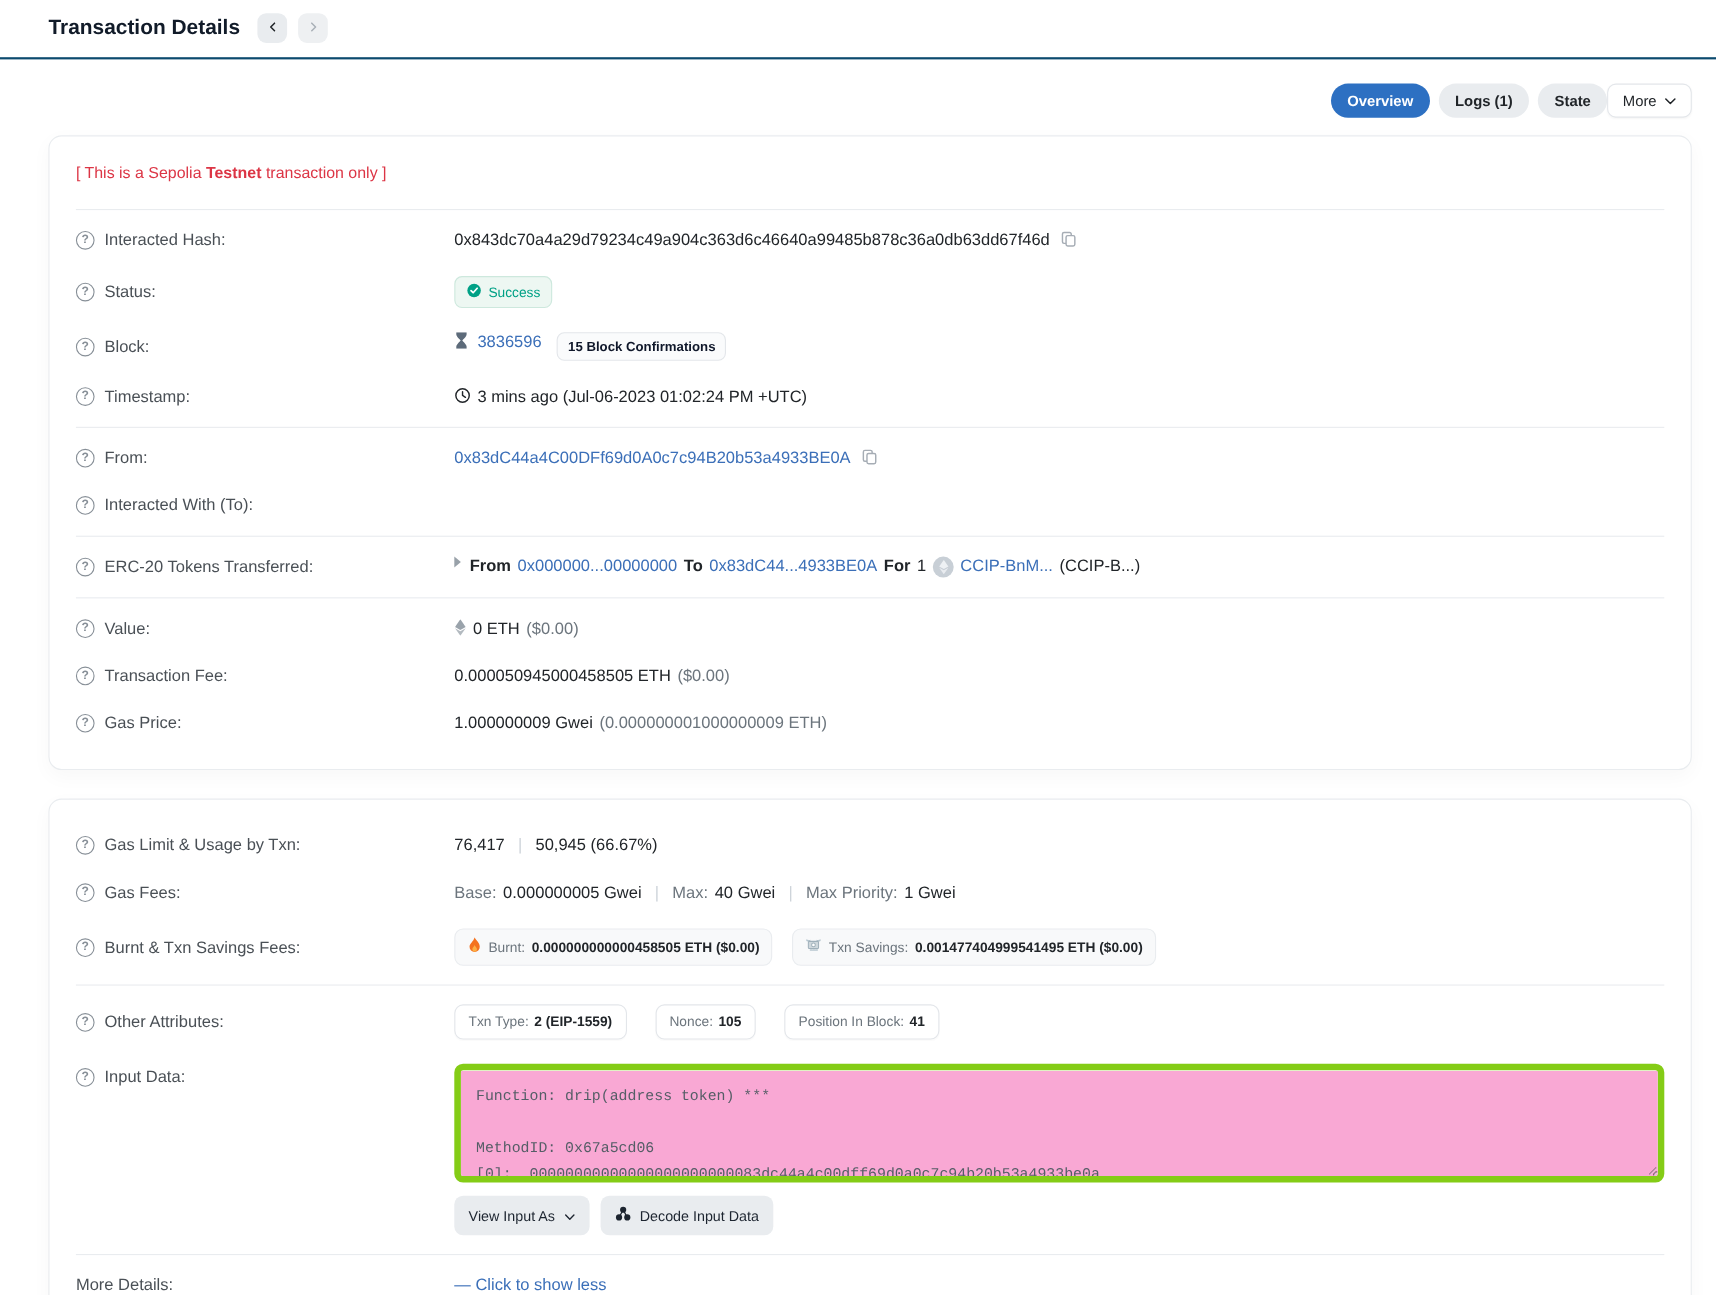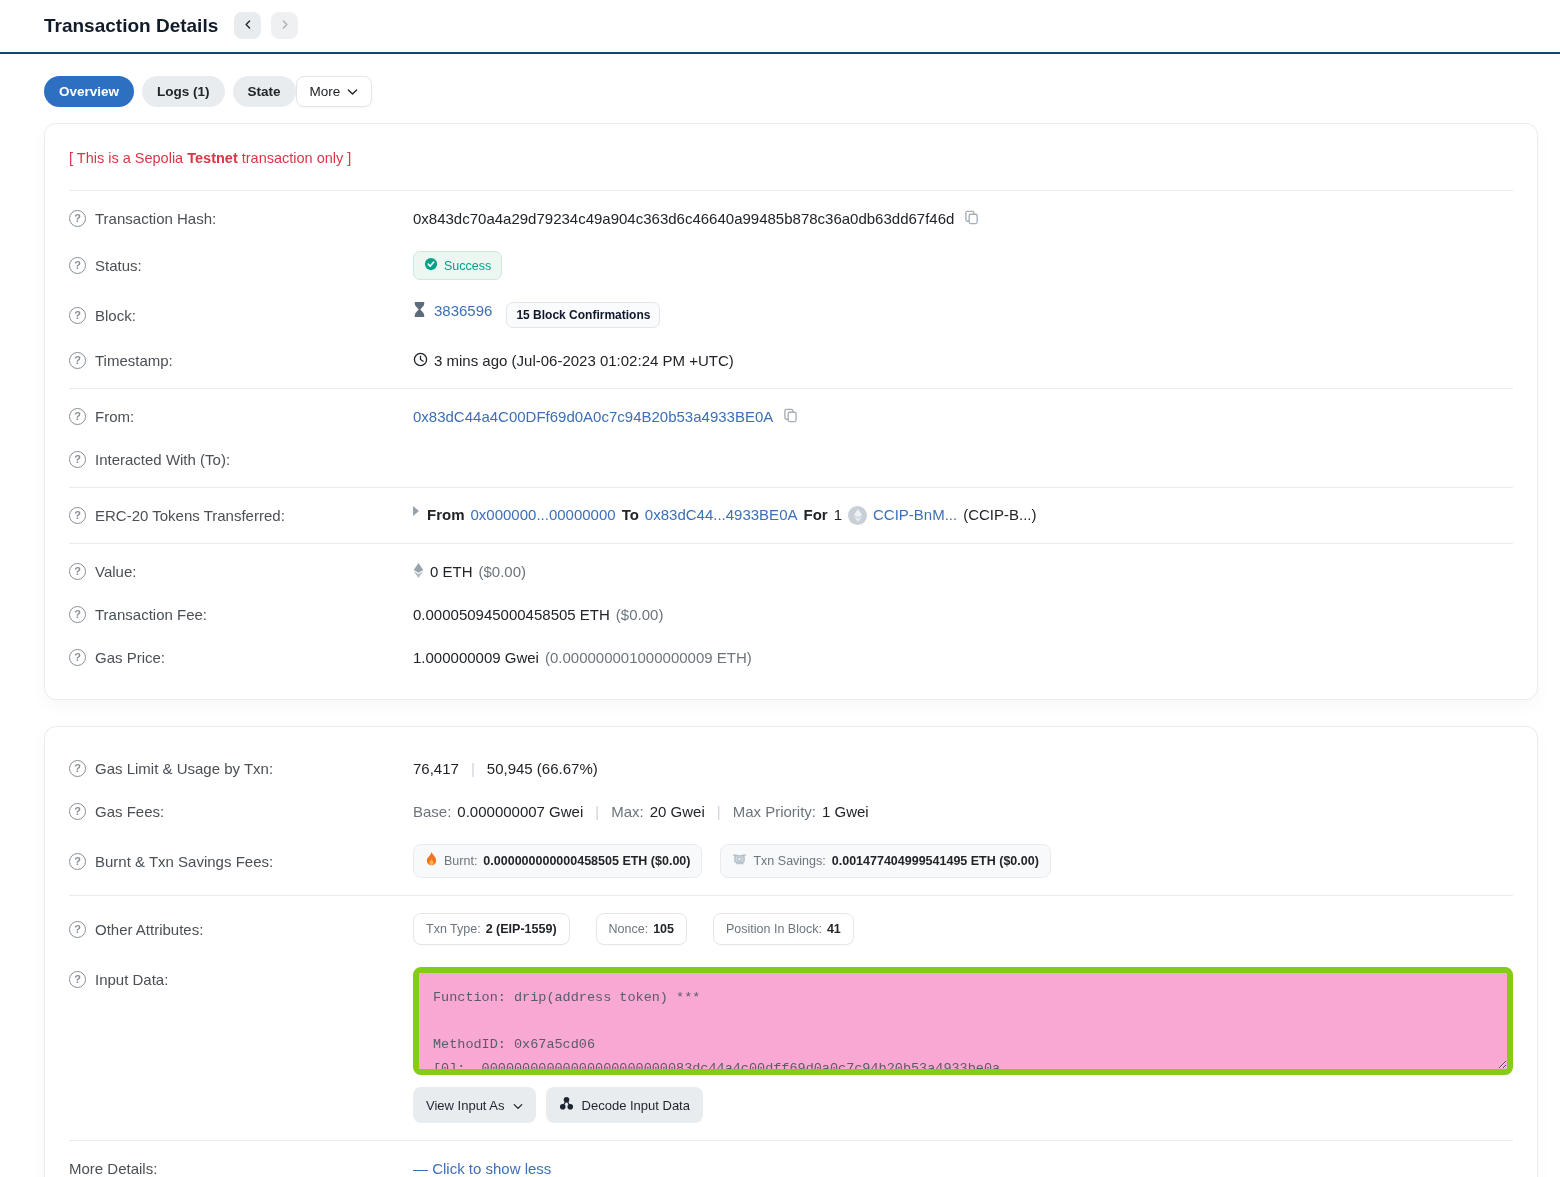--- a/index.html
+++ b/index.html
@@ -17,21 +17,21 @@
   }
   .page-title { font-size:19px; font-weight:bold; color:#111b29; margin-right:6px;}
   .nav-btn {
     width:27px; height:27px; border:none; border-radius:8px;
     background:#e9ecef; display:inline-flex; align-items:center; justify-content:center;
     cursor:pointer;
   }
   .nav-btn.next { background:#eef0f2; }
   
   .tabs-row {
-    display:flex; align-items:center; justify-content:flex-start;
+    display:flex; align-items:center; justify-content:flex-end;
     margin: 22px 22px 16px 44px;
   }
   .tabs { display:flex; gap:8px; }
   .tab {
     border:none; cursor:pointer;
     background:#e9ecef; color:#212529;
     font-family:inherit; font-size:13.5px; font-weight:bold;
     padding: 8px 15px; border-radius: 999px;
   }
   .tab.active { background:#2d70c2; color:#ffffff; }
@@ -167,21 +167,21 @@
 <section class="card">
 
   <div class="warning">
     <span>[ This is a Sepolia </span><b>Testnet</b><span> transaction only ]</span>
   </div>
   <hr class="divider">
 
   <div class="row">
     <div class="row-label">
       <span class="qicon">?</span>
-      <span>Transaction Hash:</span>
+      <span>Interacted Hash:</span>
     </div>
     <div class="row-value">
       <span>0x843dc70a4a29d79234c49a904c363d6c46640a99485b878c36a0db63dd67f46d</span>
       <span class="copy-icon">
         <svg width="15" height="15" viewBox="0 0 16 16" fill="none" stroke="#a6adb5" stroke-width="1.4">
             <rect x="5.5" y="4.5" width="8.5" height="10" rx="1.6"></rect>
             <path d="M10.5 4.5V3A1.5 1.5 0 0 0 9 1.5H3.5A1.5 1.5 0 0 0 2 3v7.5A1.5 1.5 0 0 0 3.5 12h2"></path>
           </svg>
       </span>
     </div>
@@ -344,24 +344,24 @@
     </div>
   </div>
 
   <div class="row">
     <div class="row-label">
       <span class="qicon">?</span>
       <span>Gas Fees:</span>
     </div>
     <div class="row-value">
       <span class="muted">Base:</span>
-      <span>0.000000007 Gwei</span>
+      <span>0.000000005 Gwei</span>
       <span class="sep">|</span>
       <span class="muted">Max:</span>
-      <span>20 Gwei</span>
+      <span>40 Gwei</span>
       <span class="sep">|</span>
       <span class="muted">Max Priority:</span>
       <span>1 Gwei</span>
     </div>
   </div>
 
   <div class="row">
     <div class="row-label">
       <span class="qicon">?</span>
       <span>Burnt &amp; Txn Savings Fees:</span>

